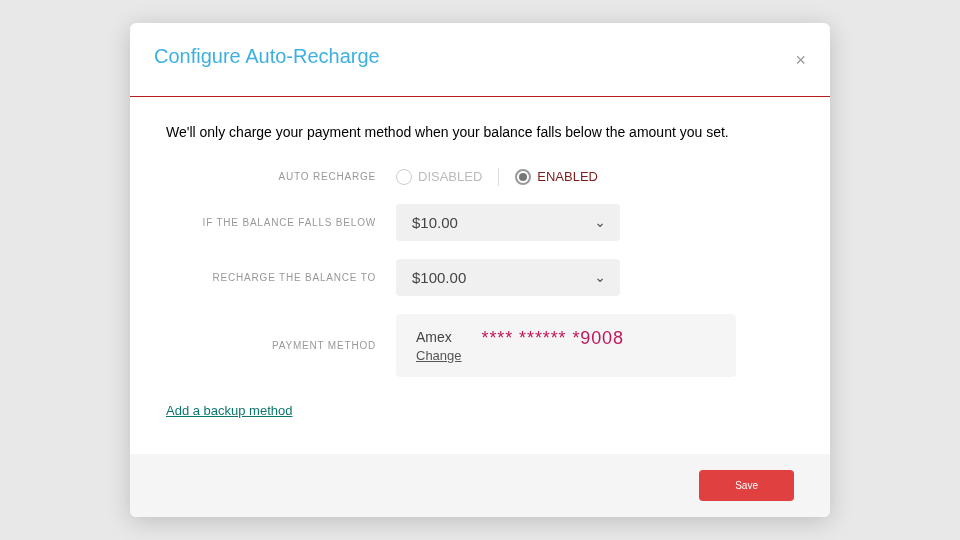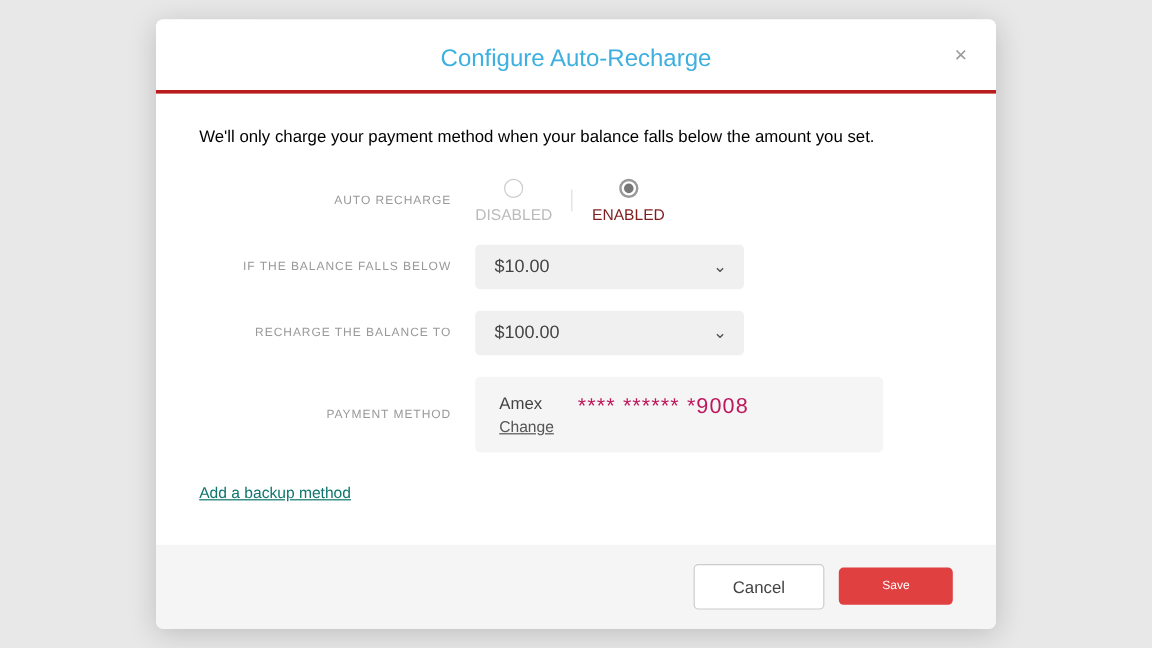--- a/index.html
+++ b/index.html
@@ -19,24 +19,23 @@
       background: #fff;
       border-radius: 6px;
       width: 700px;
       box-shadow: 0 4px 24px rgba(0,0,0,0.18);
       overflow: hidden;
     }
 
     .modal-header {
       display: flex;
       align-items: center;
-      justify-content: center;
-      padding: 22px 24px 14px;
+      padding: 22px 24px 28px;
       position: relative;
-      border-bottom: 3px solid #b91c1c;
+      border-bottom: 1px solid #b91c1c;
     }
 
     .modal-title {
       color: #3db0e0;
       font-size: 20px;
       font-weight: 500;
       text-align: center;
     }
 
     .close-btn {
@@ -85,21 +84,20 @@
       display: flex;
       align-items: center;
       gap: 12px;
     }
 
     .toggle-option {
       display: flex;
       align-items: center;
       gap: 6px;
       font-size: 13px;
-      flex-direction: column;
     }
 
     .toggle-option.disabled-opt {
       color: #bbb;
     }
 
     .toggle-option.enabled-opt {
       color: #7f1d1d;
     }
 
@@ -306,16 +304,15 @@
         </div>
         <span class="payment-number">**** ****** *9008</span>
       </div>
     </div>
 
     
     <a class="backup-link">Add a backup method</a>
   </div>
 
   <div class="modal-footer">
-    <button class="btn-cancel">Cancel</button>
     <button class="btn-save">Save</button>
   </div>
 </div>
 
 </body></html>

